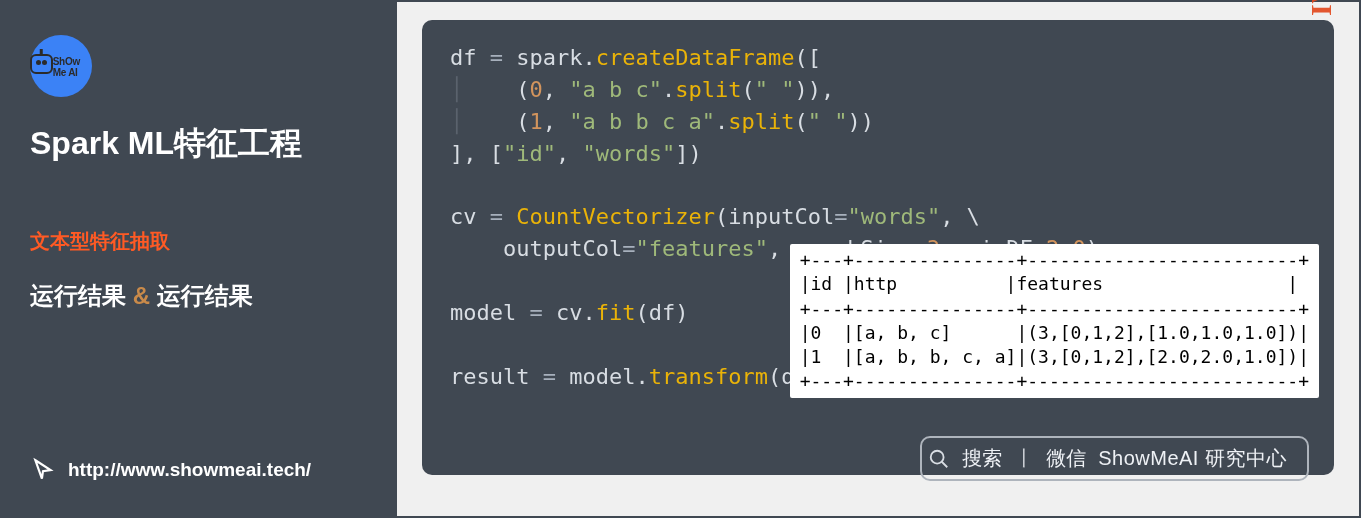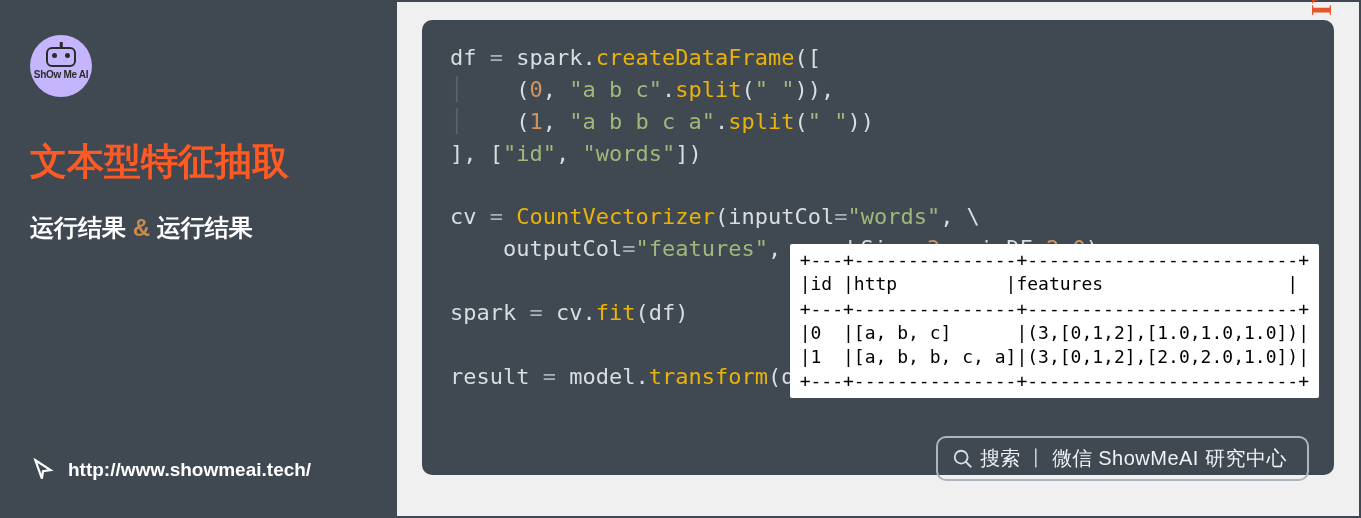--- a/index.html
+++ b/index.html
@@ -20,23 +20,23 @@
     color: #fff;
   }
   .logo-wrap {
     display: flex;
     align-items: center;
     margin-bottom: 25px;
   }
   .logo-circle {
     width: 62px; height: 62px;
     border-radius: 50%;
-    background: #c4b5fd;
+    background: #3b82f6;
     display: flex;
-    flex-direction: column;
+    flex-direction: row;
     align-items: center;
     justify-content: center;
     position: relative;
   }
   .robot-head {
     width: 30px; height: 20px;
     border: 2.5px solid #2b2b2b;
     border-radius: 6px;
     position: relative;
     margin-top: -5px;
@@ -60,21 +60,21 @@
     border-radius: 50%;
   }
   .logo-label {
     font-size: 10px;
     font-weight: bold;
     color: #2b2b2b;
     margin-top: 2px;
     letter-spacing: -0.3px;
   }
   .title-line { font-size: 32px; font-weight: bold; line-height: 1.35; }
-  .subtitle { color: #ff5a24; font-size: 37px; font-weight: bold; margin-top: 40px; }
+  .subtitle { color: #ff5a24; font-size: 20px; font-weight: bold; margin-top: 63px; }
   .meta-line { font-size: 24px; font-weight: bold; margin-top: 25px; }
   .amp { color: #c98a4a; }
   .url-line {
     position: absolute;
     bottom: 35px; left: 30px;
     display: flex; align-items: center;
     gap: 12px;
     font-size: 19px; font-weight: 600;
   }
   .cursor-icon { width: 26px; height: 26px; }
@@ -118,25 +118,25 @@
     padding: 4px 10px;
     white-space: pre;
     border-radius: 2px;
   }
 
   .search-pill {
     position: absolute;
     right: 50px; bottom: 35px;
     border: 2px solid #aeb4bc;
     border-radius: 10px;
-    padding: 7px 20px 7px 14px;
+    padding: 7px 20px 7px 6px;
     color: #eef1f5;
     display: flex;
     align-items: center;
-    gap: 6px;
+    gap: 12px;
     font-size: 20px;
   }
   .search-pill .sep { color: #c9cdd3; }
   .search-pill .brand { font-weight: normal; letter-spacing: 0.5px; }
   .mag-icon { width: 22px; height: 22px; }
 
   .watermark {
     position: absolute;
     top: 15px; right: 20px;
     transform: rotate(90deg);
@@ -157,20 +157,21 @@
     <div class="logo-circle">
       <div class="robot-head">
         <div class="robot-eyes">
             <span></span>
             <span></span>
           </div>
       </div>
       <div class="logo-label">ShOw Me AI</div>
     </div>
   </div>
+  <div class="title-line">Spark ML特征工程</div>
   <div class="subtitle">文本型特征抽取</div>
   <div class="meta-line">
     <span>运行结果 </span><span class="amp">&amp;</span><span> 运行结果</span>
   </div>
   <div class="url-line">
     <svg class="cursor-icon" viewBox="0 0 24 24" fill="none" stroke="#fff" stroke-width="2">
       <path d="M5 3 L19 12 L12 13 L11 20 Z"></path>
     </svg>
     <span>http://www.showmeai.tech/</span>
   </div>
@@ -178,21 +179,21 @@
 
 <div class="right-panel">
   <div class="code-block"><span class="k-var">df </span><span class="k-op">=</span><span class="k-obj"> spark.</span><span class="k-call">createDataFrame</span><span>([</span>
 <span class="indent-guide">│</span><span>    (</span><span class="k-num">0</span><span>, </span><span class="k-str">"a b c"</span><span>.</span><span class="k-call">split</span><span>(</span><span class="k-str">" "</span><span>)),</span>
 <span class="indent-guide">│</span><span>    (</span><span class="k-num">1</span><span>, </span><span class="k-str">"a b b c a"</span><span>.</span><span class="k-call">split</span><span>(</span><span class="k-str">" "</span><span>))</span>
 <span>], [</span><span class="k-str">"id"</span><span>, </span><span class="k-str">"words"</span><span>])</span>
 
 <span class="k-var">cv </span><span class="k-op">=</span><span> </span><span class="k-call">CountVectorizer</span><span>(inputCol</span><span class="k-op">=</span><span class="k-str">"words"</span><span>, \</span>
 <span>    outputCol</span><span class="k-op">=</span><span class="k-str">"features"</span><span>, vocabSize</span><span class="k-op">=</span><span class="k-num">3</span><span>, minDF</span><span class="k-op">=</span><span class="k-num">2.0</span><span>)</span>
 
-<span class="k-var">spark </span><span class="k-op">=</span><span> cv.</span><span class="k-call">fit</span><span>(df)</span>
+<span class="k-var">model </span><span class="k-op">=</span><span> cv.</span><span class="k-call">fit</span><span>(df)</span>
 
 <span class="k-var">result </span><span class="k-op">=</span><span> model.</span><span class="k-call">transform</span><span>(df)</span></div>
 
   <div class="table-overlay"><span>+---+---------------+-------------------------+</span>
 <span>|id |http          |features                 |</span>
 <span>+---+---------------+-------------------------+</span>
 <span>|0  |[a, b, c]      |(3,[0,1,2],[1.0,1.0,1.0])|</span>
 <span>|1  |[a, b, b, c, a]|(3,[0,1,2],[2.0,2.0,1.0])|</span>
 <span>+---+---------------+-------------------------+</span></div>
 

